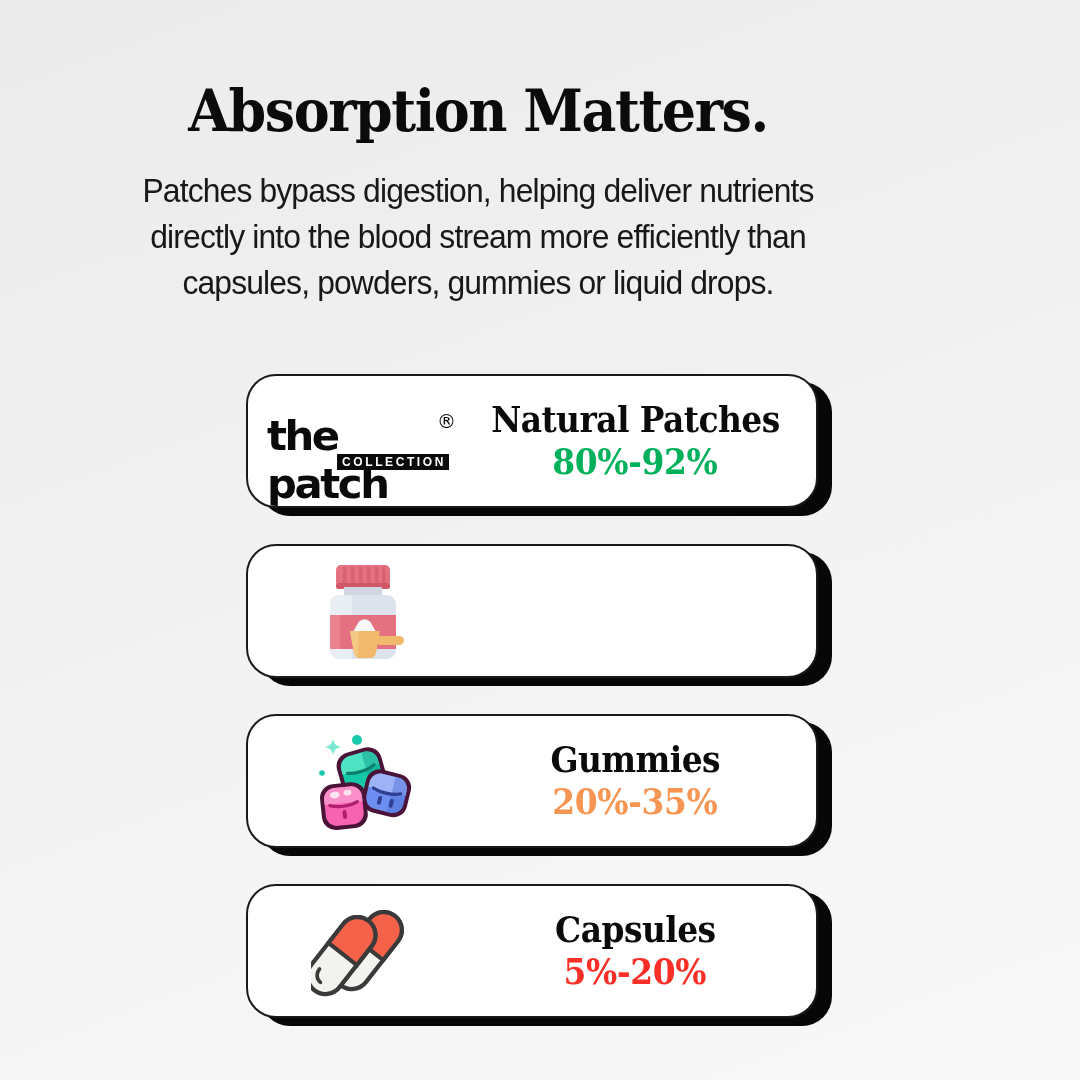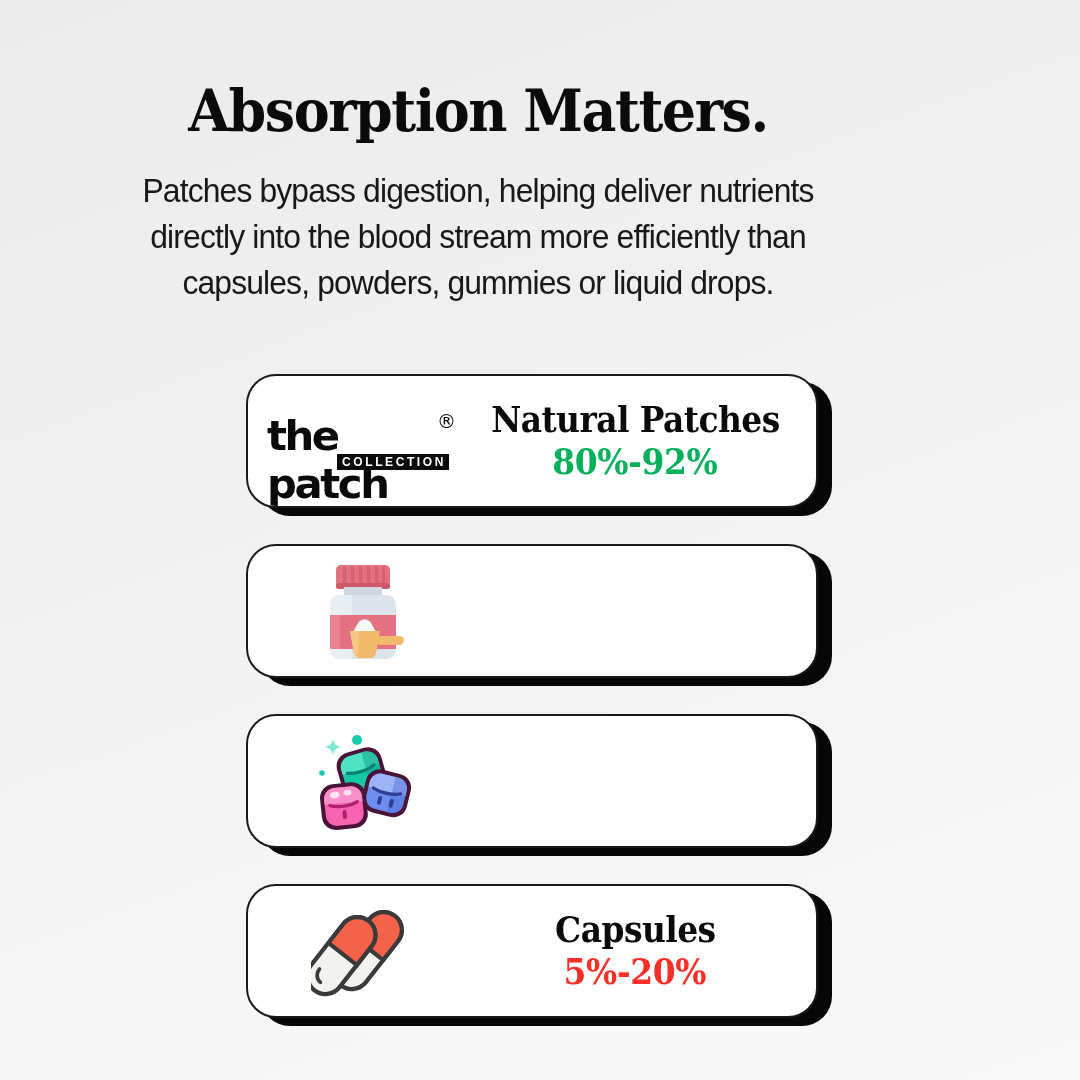--- a/index.html
+++ b/index.html
@@ -269,20 +269,24 @@
               <rect x="14" y="58" width="46" height="46" rx="14" fill="#4a1438"></rect>
               <rect x="18" y="62" width="38" height="38" rx="11" fill="#f763b0"></rect>
               <path d="M18 73c0-6 5-11 11-11h16c6 0 11 5 11 11v5H18z" fill="#fa8fc9"></path>
               <ellipse cx="29" cy="69" rx="5" ry="3.4" fill="#ffe3f1"></ellipse>
               <ellipse cx="42" cy="68" rx="4" ry="2.8" fill="#ffe3f1"></ellipse>
               <path d="M23 79c8 3 20 3 28-1" stroke="#b01f6e" stroke-width="3.2" fill="none" stroke-linecap="round"></path>
               <rect x="35" y="85" width="4" height="9" rx="2" fill="#b01f6e"></rect>
             </g>
           </svg>
         </div>
+        <div class="card-text">
+          <div class="card-title">Gummies</div>
+          <div class="card-range" style="color:#f79552">20%-35%</div>
+        </div>
       </div>
     </div>
 
     <div class="card-wrap">
       <div class="card-shadow"></div>
       <div class="card">
         <div class="card-icon">
           <svg width="104" height="104" viewBox="0 0 104 104">
 
             <g transform="rotate(38 58 50)">

